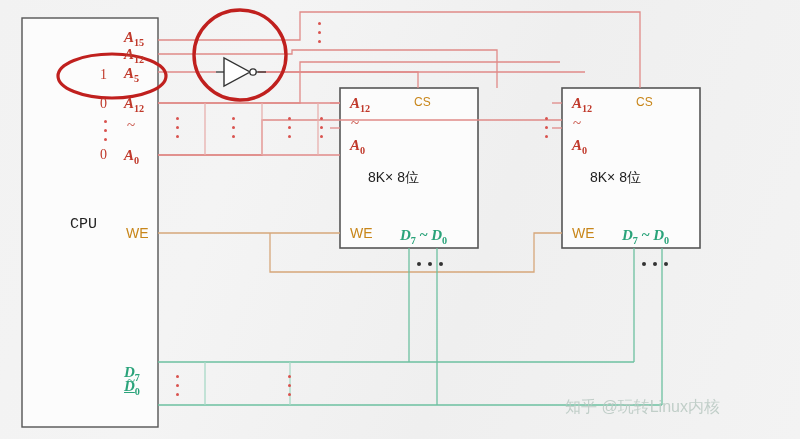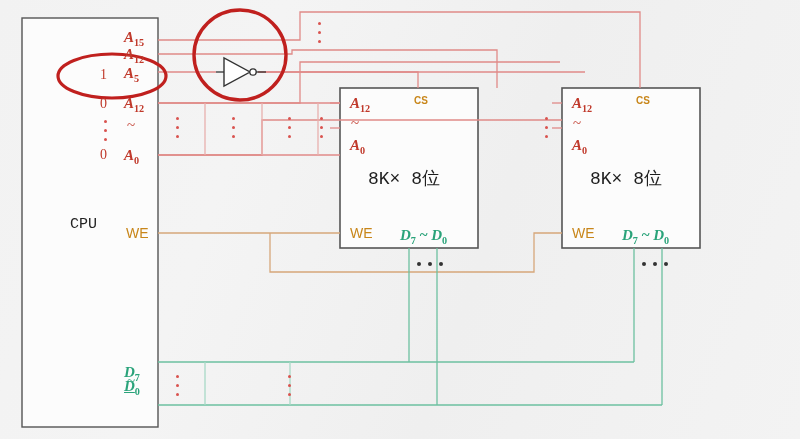--- a/index.html
+++ b/index.html
@@ -59,30 +59,30 @@
   }
   .we-label {
     color: #c8861a;
     font-size: 14px;
     font-style: normal;
     font-weight: normal;
     font-family: "Liberation Sans", sans-serif;
   }
   .cs-label {
     color: #c8861a;
-    font-size: 10px;
-    font-style: normal;
-    font-weight: bold;
+    font-size: 12px;
+    font-style: normal;
+    font-weight: normal;
     font-family: "Liberation Sans", sans-serif;
   }
   .chip-cap {
     color: #1d1d1d;
-    font-size: 18px;
-    font-style: normal;
-    font-family: Liberation Mono, monospace;
+    font-size: 14px;
+    font-style: normal;
+    font-family: Liberation Sans, sans-serif;
   }
   .tilde {
     color: #c0392b;
     font-size: 15px;
     font-style: normal;
     font-family: "Liberation Serif", serif;
   }
   .tilde-green {
     color: #2aa37a;
   }
@@ -288,14 +288,15 @@
     <span></span>
       <span></span>
       <span></span>
   </div>
   <div class="vdots red" style="left:288px; top:375px;">
     <span></span>
       <span></span>
       <span></span>
   </div>
 
+  <div class="watermark" style="left:565px; top:397px;">知乎 @玩转Linux内核</div>
 
 </div>
 
 </body></html>

